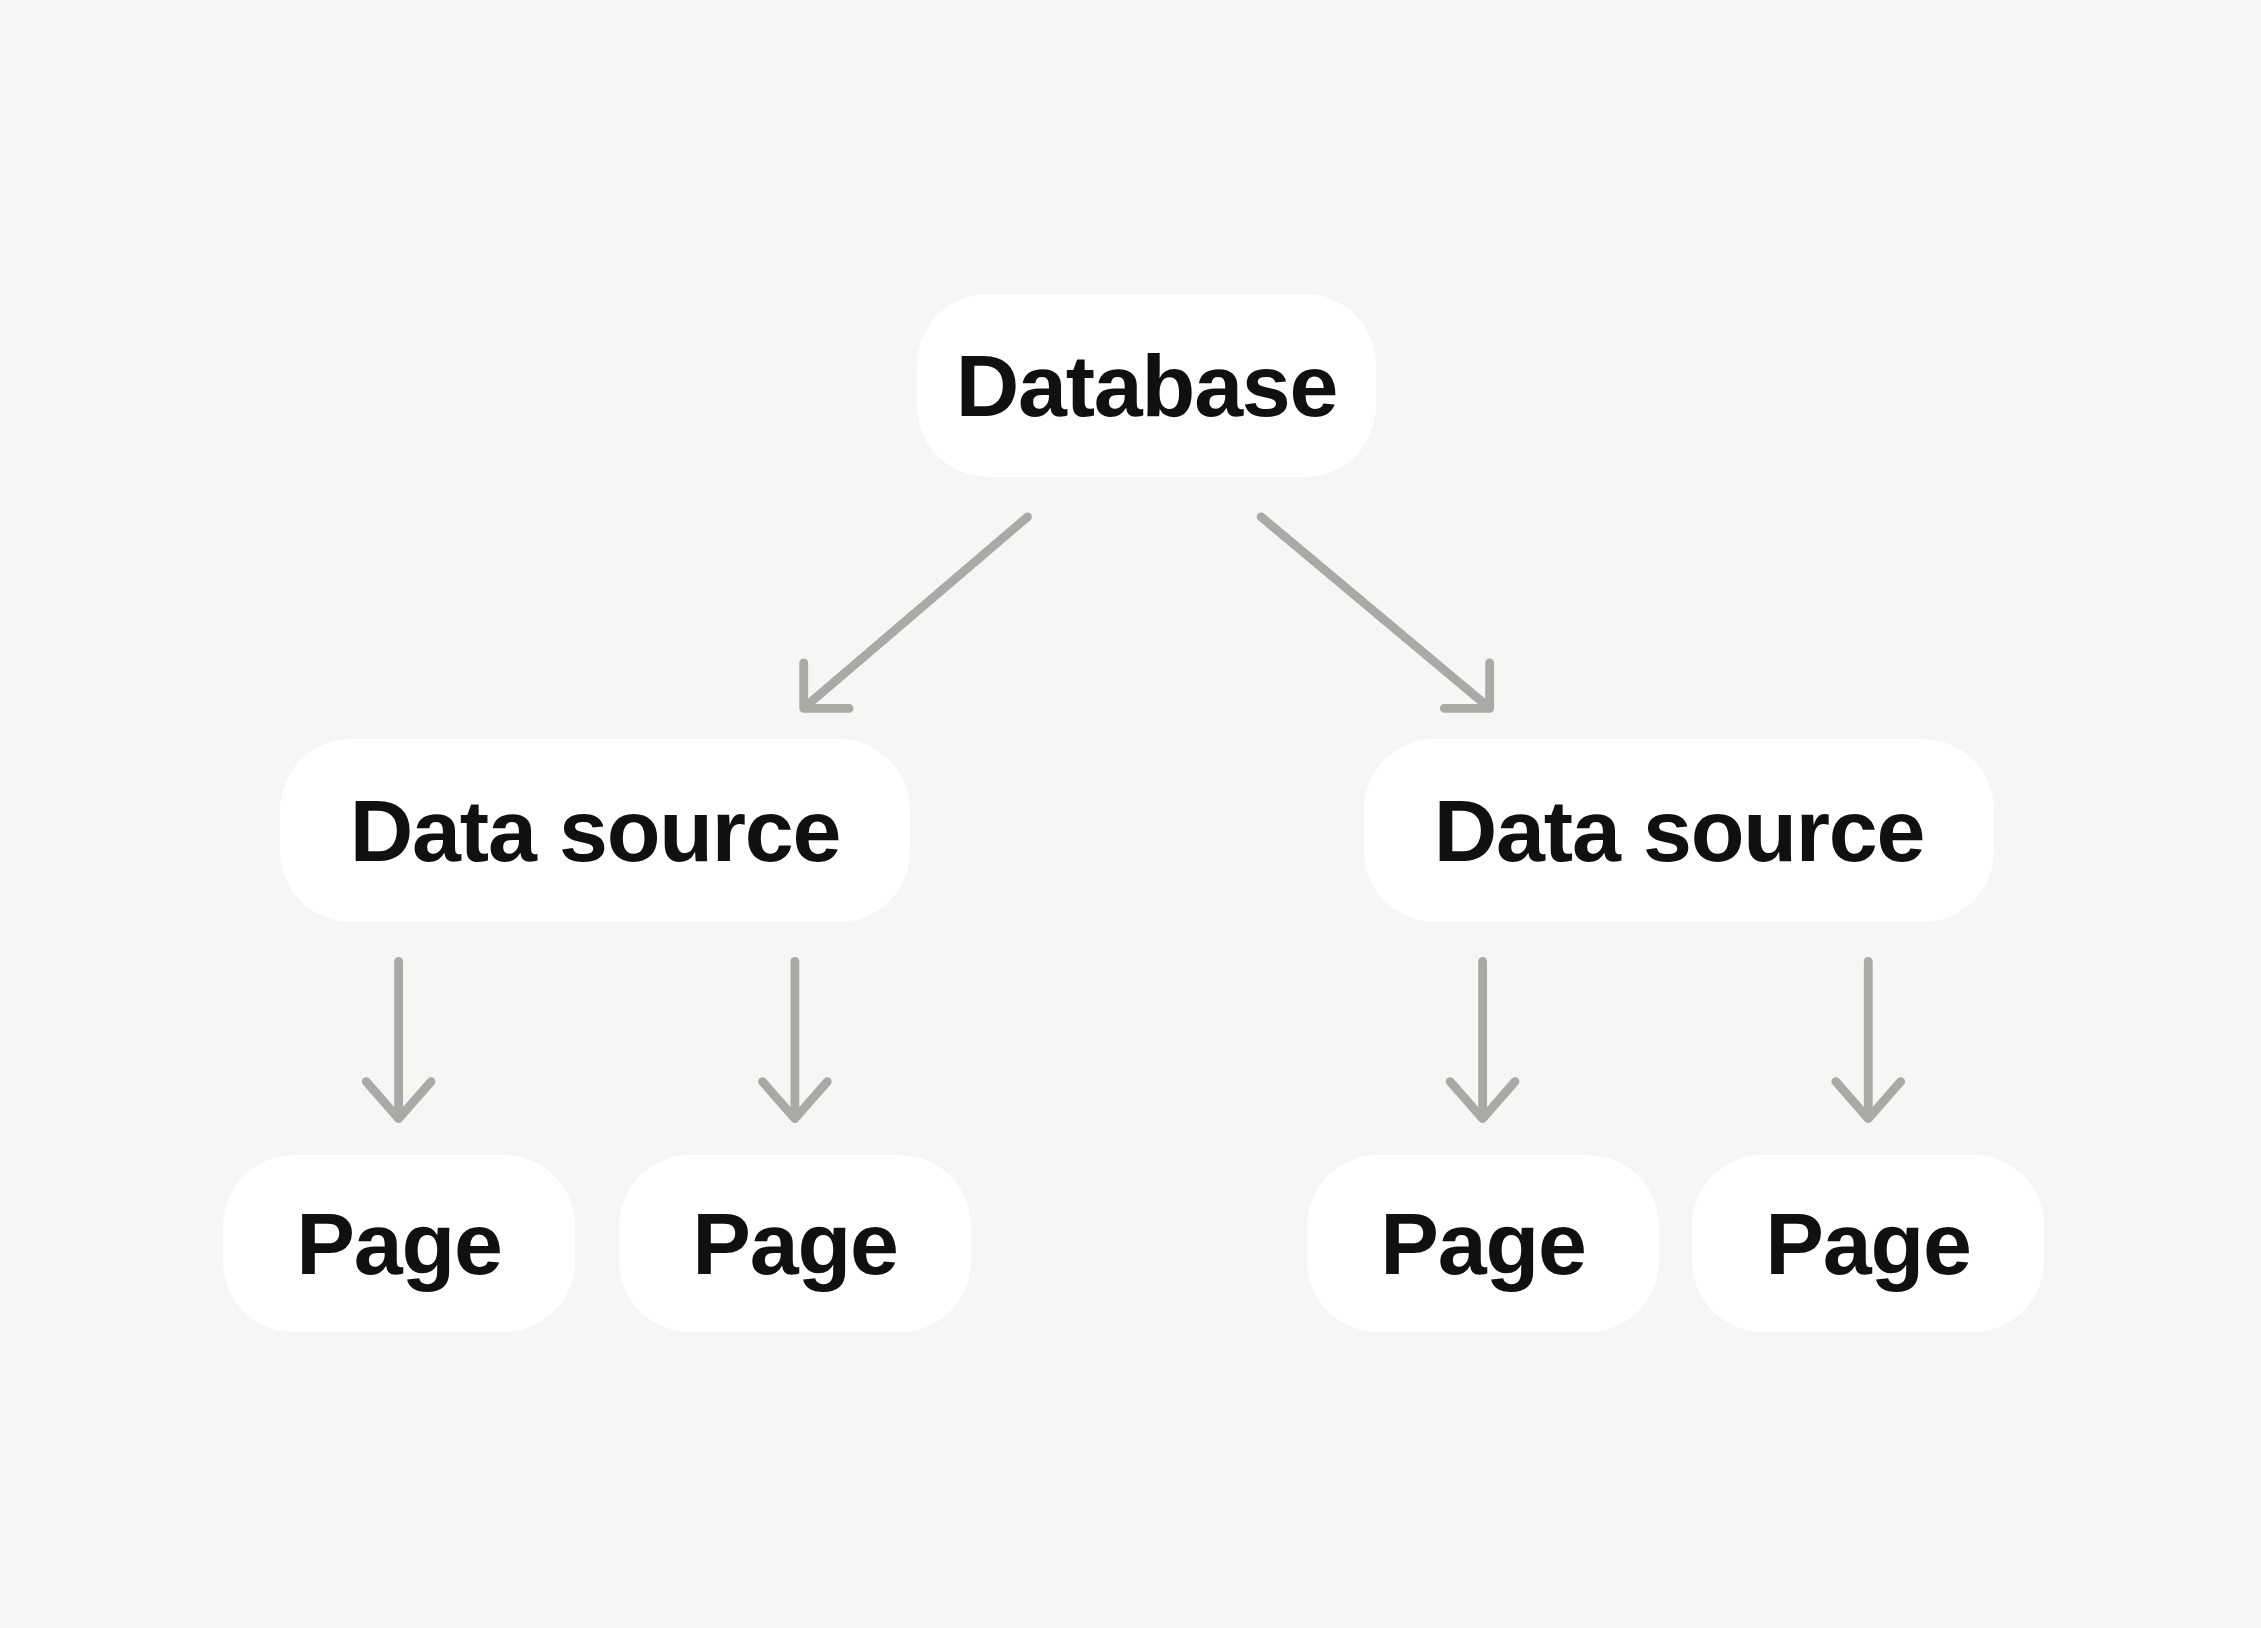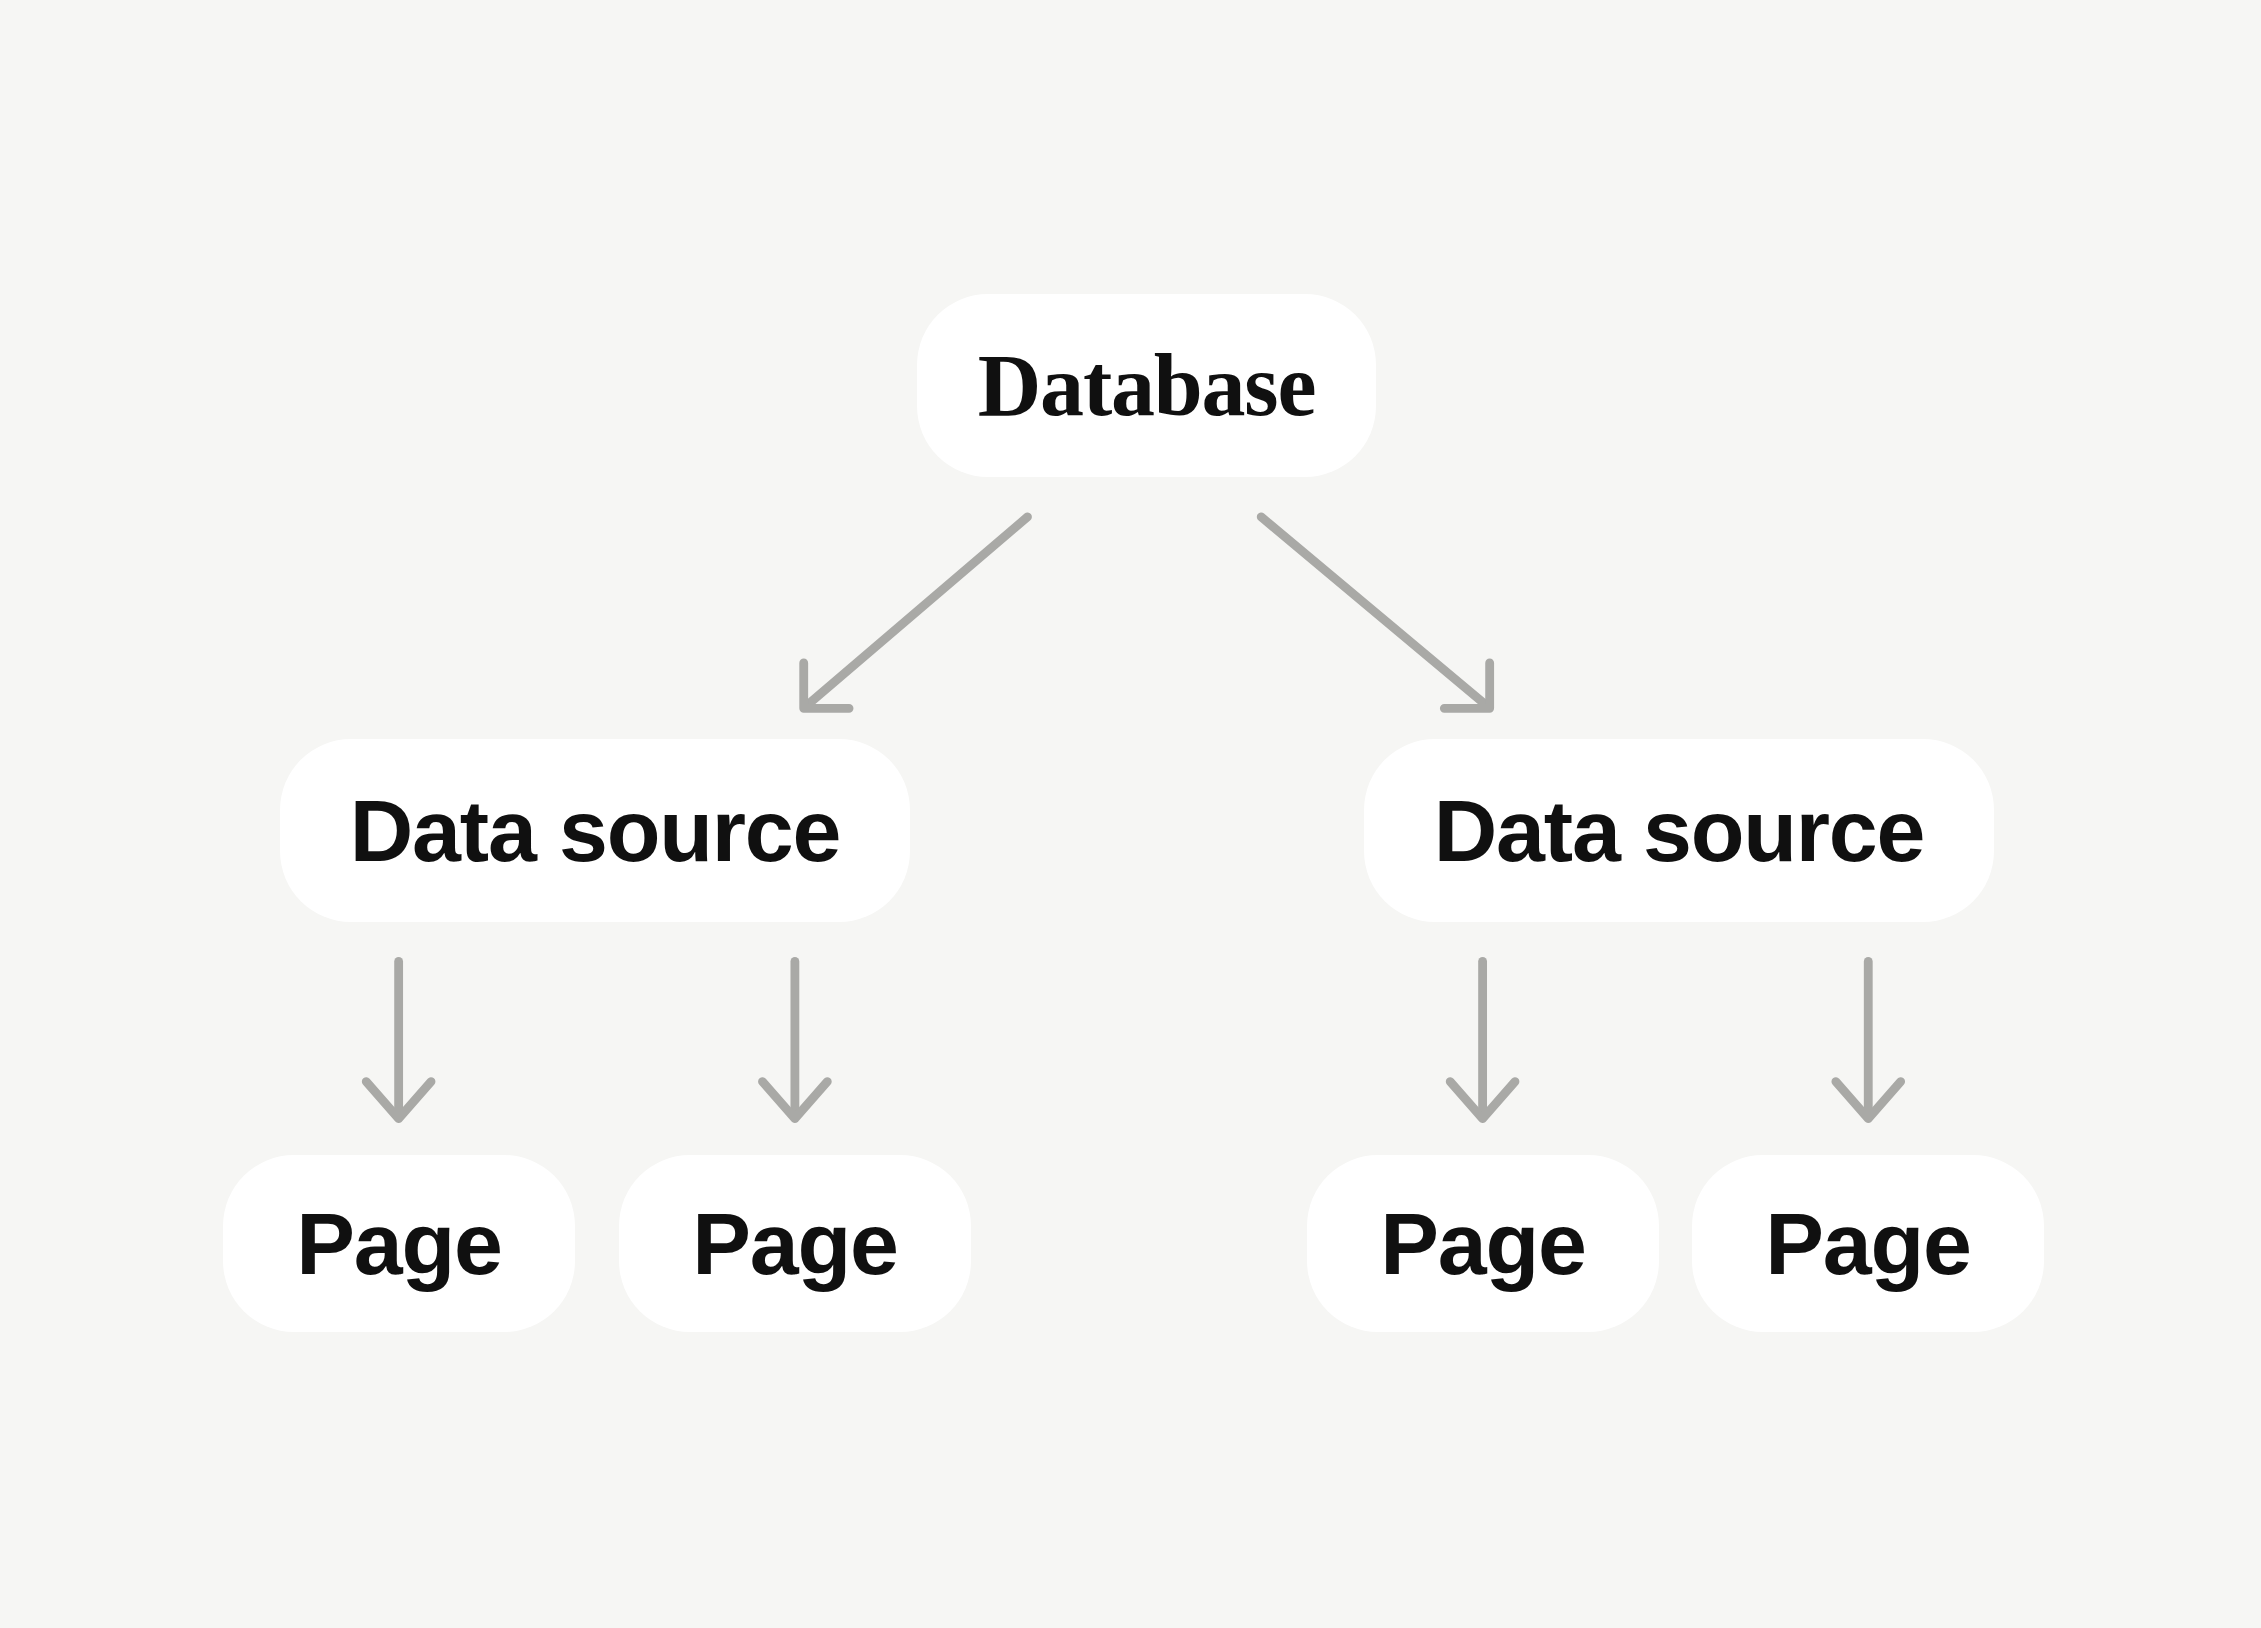--- a/index.html
+++ b/index.html
@@ -38,21 +38,21 @@
     border-radius:71px;
     display:flex;
     align-items:center;
     justify-content:center;
     color:var(--node-text);
     font-weight:700;
     font-size:88px;
     letter-spacing:-1.2px;
     white-space:nowrap;
   }
-  .node-database{left:917px;top:294px;width:459px;height:183px;font-family:Liberation Serif, serif;}
+  .node-database{left:917px;top:294px;width:459px;height:183px;}
   .node-ds-left {left:280px; top:739px;width:630px;height:183px;}
   .node-ds-right{left:1364px;top:739px;width:630px;height:183px;}
   .node-page-1 {left:223px; top:1155px;width:352px;height:177px;}
   .node-page-2 {left:619px;top:1155px;width:352px;height:177px;}
   .node-page-3 {left:1307px;top:1155px;width:352px;height:177px;}
   .node-page-4 {left:1692px;top:1155px;width:352px;height:177px;}
 </style>
 </head>
 <body>
 

